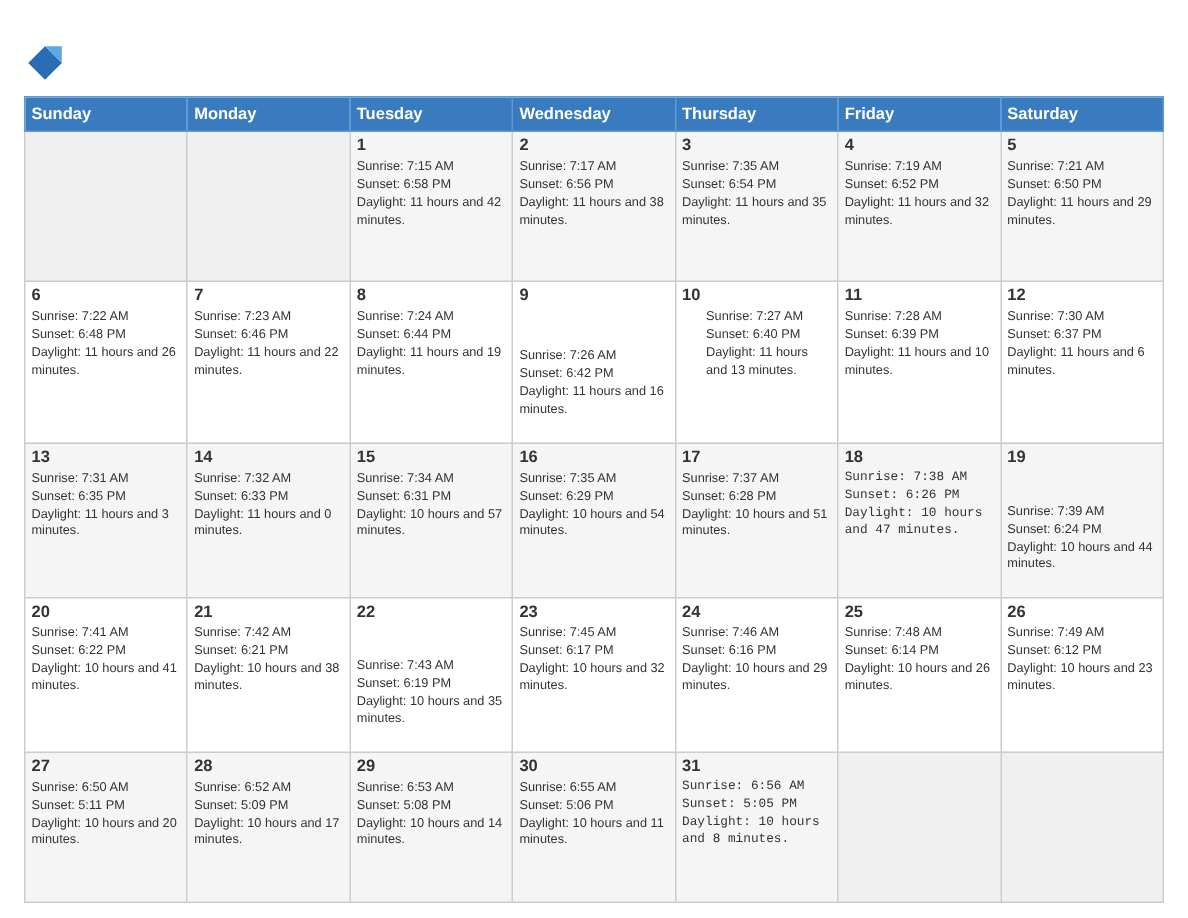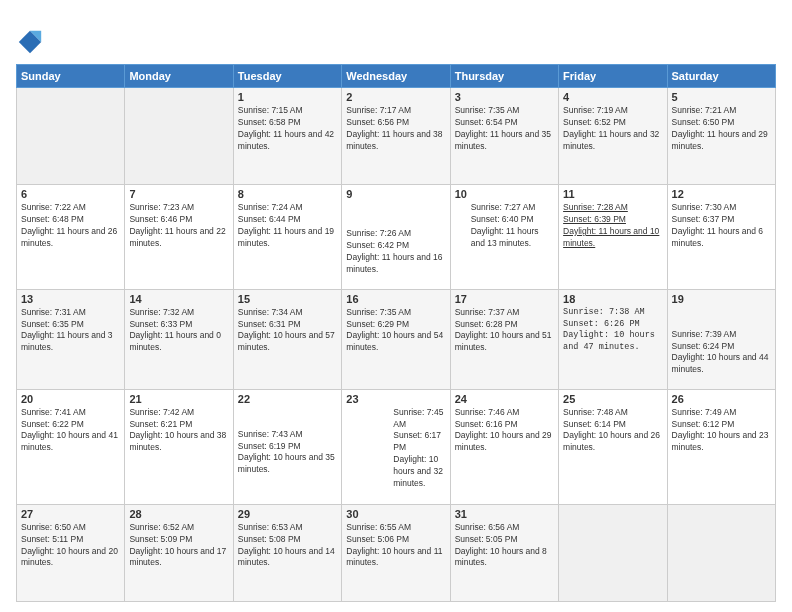--- a/index.html
+++ b/index.html
@@ -200,21 +200,21 @@
 Daylight: 11 hours and 16 minutes.</div>
           </td>
           <td>
             <span class="day-num">10</span>
             <div class="day-info" style="white-space: pre-line; margin-left: 16px;">Sunrise: 7:27 AM
 Sunset: 6:40 PM
 Daylight: 11 hours and 13 minutes.</div>
           </td>
           <td>
             <span class="day-num">11</span>
-            <div class="day-info" style="white-space: pre-line; text-decoration: underline;">Sunrise: 7:28 AM
+            <div class="day-info" style="white-space: pre-line;">Sunrise: 7:28 AM
 Sunset: 6:39 PM
 Daylight: 11 hours and 10 minutes.</div>
           </td>
           <td>
             <span class="day-num">12</span>
             <div class="day-info" style="white-space: pre-line;">Sunrise: 7:30 AM
 Sunset: 6:37 PM
 Daylight: 11 hours and 6 minutes.</div>
           </td>
         </tr>
@@ -276,21 +276,21 @@
 Daylight: 10 hours and 38 minutes.</div>
           </td>
           <td>
             <span class="day-num">22</span>
             <div class="day-info" style="white-space: pre-line; margin-top: 24px;">Sunrise: 7:43 AM
 Sunset: 6:19 PM
 Daylight: 10 hours and 35 minutes.</div>
           </td>
           <td>
             <span class="day-num">23</span>
-            <div class="day-info" style="white-space: pre-line; margin-left: 47px;">Sunrise: 7:45 AM
+            <div class="day-info" style="white-space: pre-line;">Sunrise: 7:45 AM
 Sunset: 6:17 PM
 Daylight: 10 hours and 32 minutes.</div>
           </td>
           <td>
             <span class="day-num">24</span>
             <div class="day-info" style="white-space: pre-line;">Sunrise: 7:46 AM
 Sunset: 6:16 PM
 Daylight: 10 hours and 29 minutes.</div>
           </td>
           <td>
@@ -326,21 +326,21 @@
 Daylight: 10 hours and 14 minutes.</div>
           </td>
           <td>
             <span class="day-num">30</span>
             <div class="day-info" style="white-space: pre-line;">Sunrise: 6:55 AM
 Sunset: 5:06 PM
 Daylight: 10 hours and 11 minutes.</div>
           </td>
           <td>
             <span class="day-num">31</span>
-            <div class="day-info" style="white-space: pre-line;">Sunrise: 6:56 AM
+            <div class="day-info" style="white-space: pre-line; font-family: Liberation Mono, monospace;">Sunrise: 6:56 AM
 Sunset: 5:05 PM
 Daylight: 10 hours and 8 minutes.</div>
           </td>
           <td class="empty-cell"></td>
           <td class="empty-cell"></td>
         </tr>
       </tbody>
   </table>
 </div>
 

